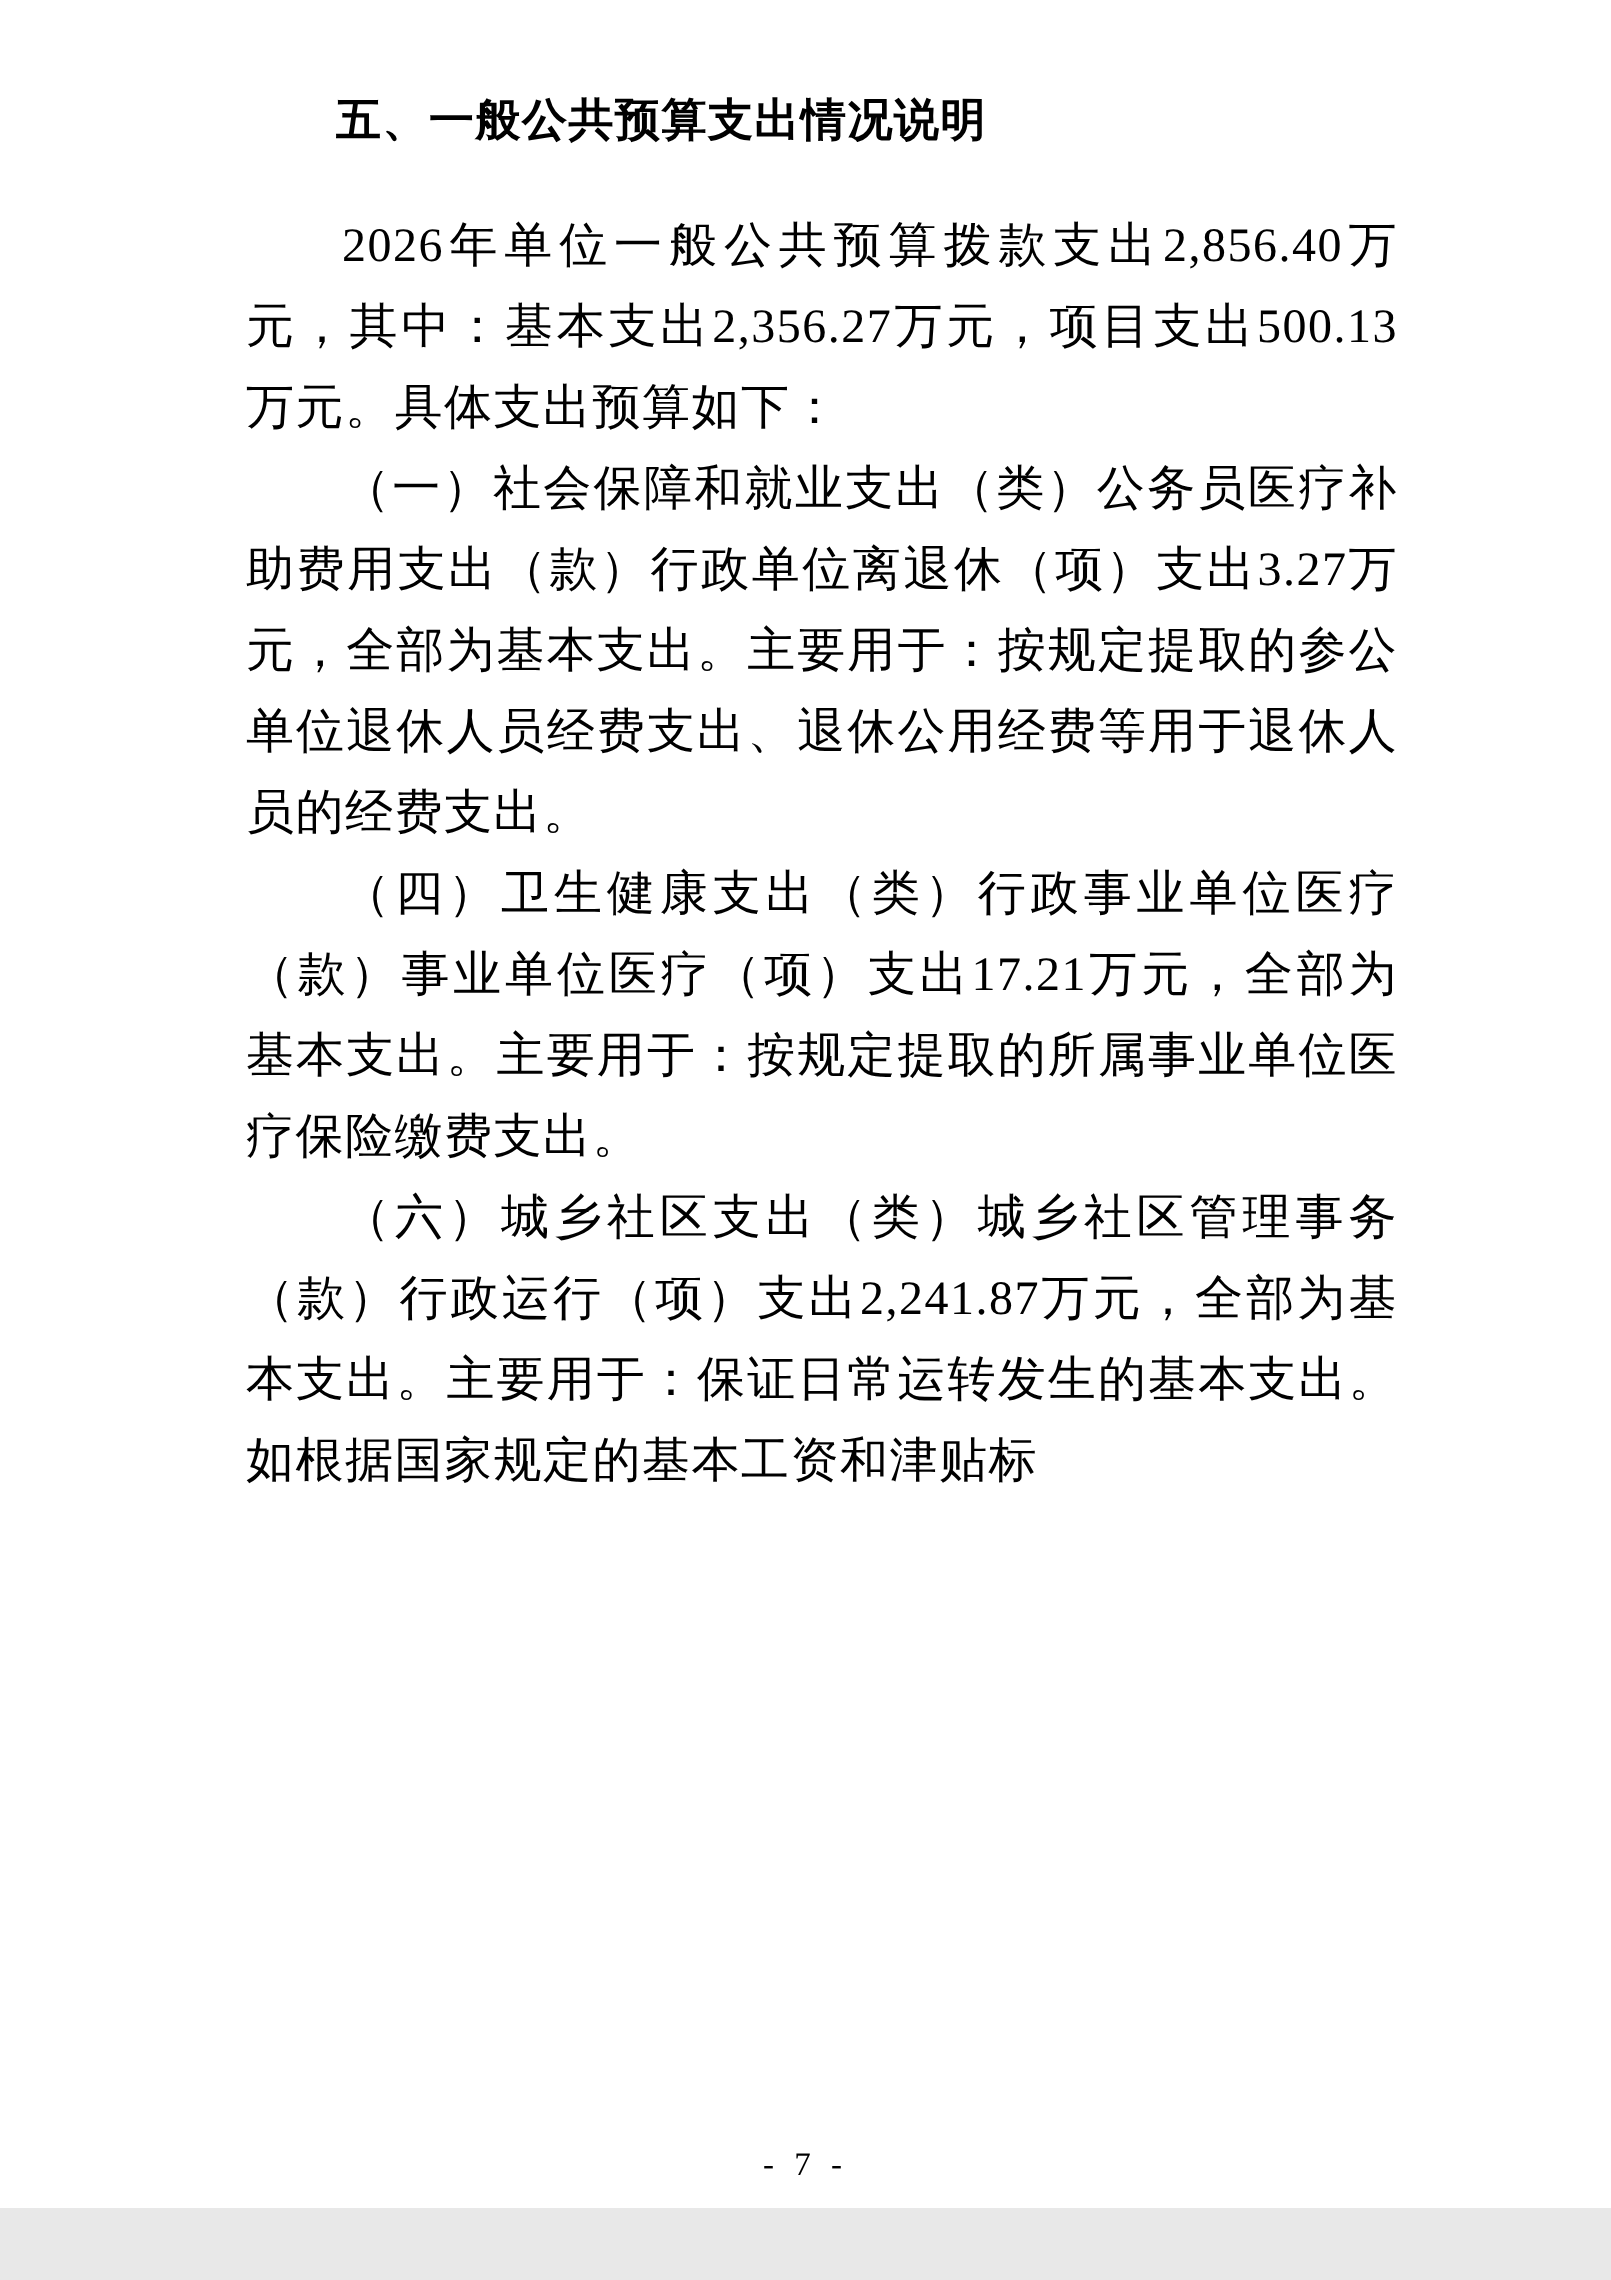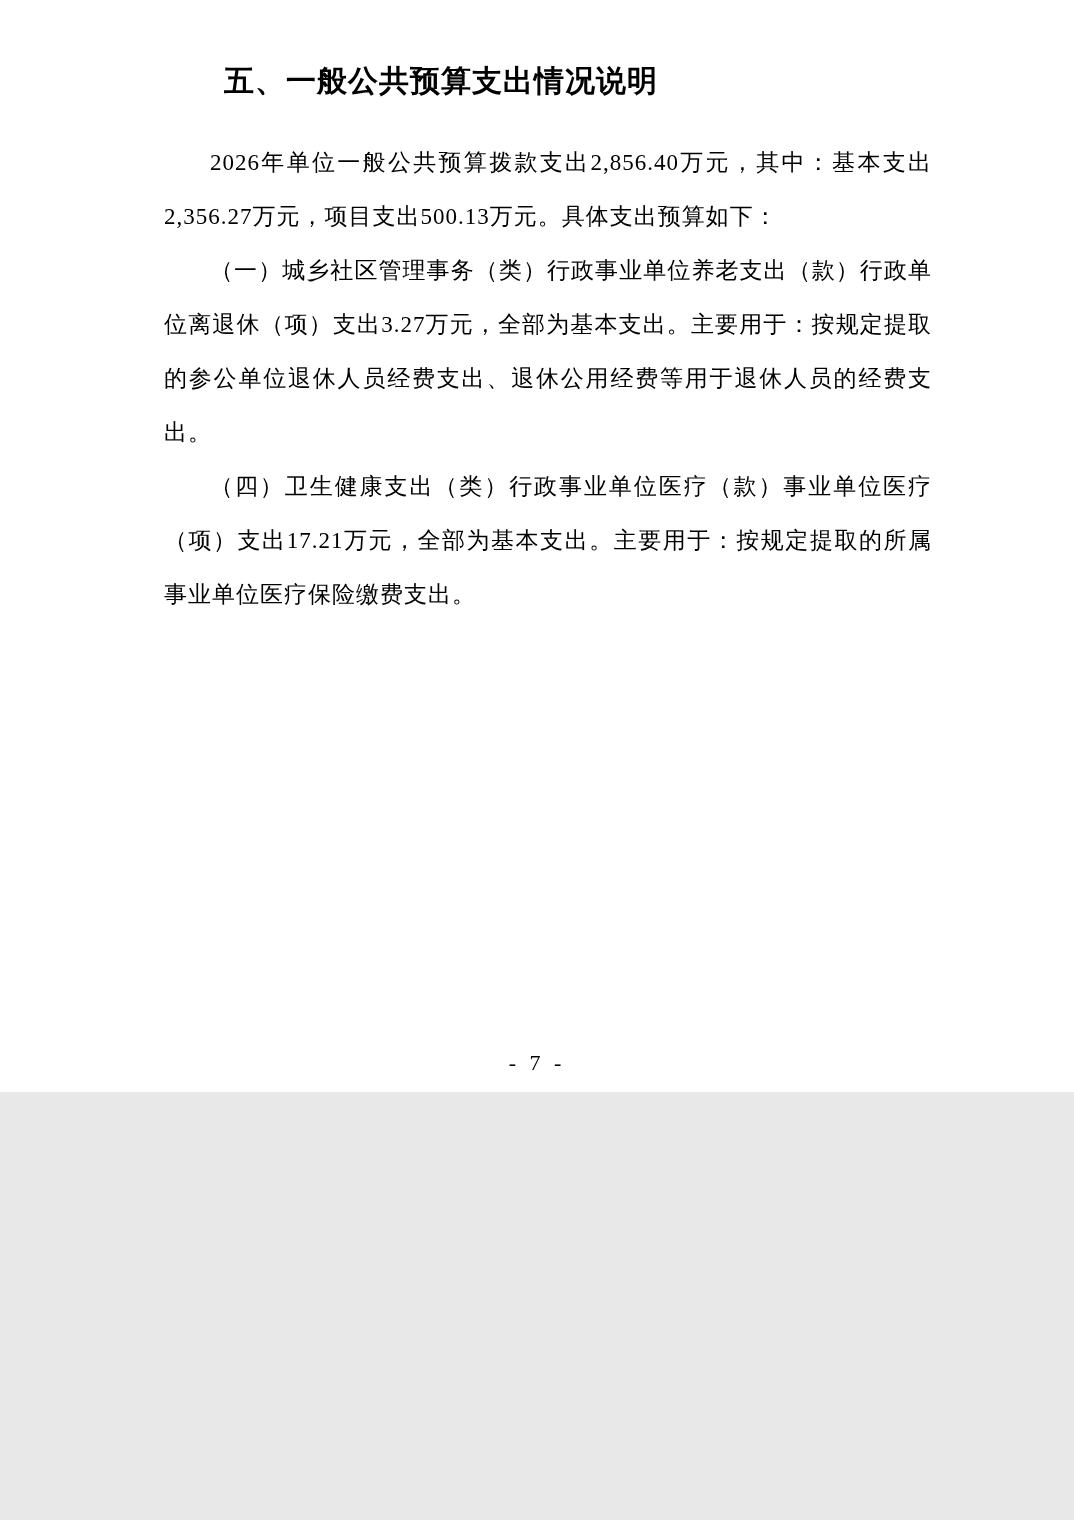--- a/index.html
+++ b/index.html
@@ -3,21 +3,21 @@
 <meta charset="utf-8">
 <style>
   html, body {
     margin: 0;
     padding: 0;
     background: #e8e8e8;
   }
   .page {
     position: relative;
     width: 1074px;
-    height: 1092px;
+    height: 1472px;
     background: #ffffff;
     margin: 0 auto;
     overflow: hidden;
     color: #000000;
   }
   .content {
     position: absolute;
     left: 164px;
     top: 60px;
     width: 768px;
@@ -27,21 +27,21 @@
     font-weight: bold;
     font-size: 30px;
     line-height: 42px;
     letter-spacing: 1px;
     text-indent: 2em;
     margin: 0 0 34px 0;
     white-space: nowrap;
   }
   .para {
     font-family: "Liberation Serif", "DejaVu Serif", serif;
-    font-size: 23px;
+    font-size: 32px;
     line-height: 54px;
     letter-spacing: 1px;
     text-indent: 2em;
     text-align: justify;
     text-justify: inter-character;
     margin: 0;
   }
   .page-footer {
     position: absolute;
     left: 0;
@@ -55,23 +55,24 @@
 </style>
 </head>
 <body>
 
 <div class="page">
   <div class="content">
     <h1 class="doc-title">五、一般公共预算支出情况说明</h1>
 
     <p class="para">2026年单位一般公共预算拨款支出2,856.40万元，其中：基本支出2,356.27万元，项目支出500.13万元。具体支出预算如下：</p>
 
-    <p class="para">（一）城乡社区管理事务（类）行政事业单位养老支出（款）行政单位离退休（项）支出3.27万元，全部为基本支出。主要用于：按规定提取的参公单位退休人员经费支出、退休公用经费等用于退休人员的经费支出。</p>
+    <p class="para">（一）社会保障和就业支出（类）公务员医疗补助费用支出（款）行政单位离退休（项）支出3.27万元，全部为基本支出。主要用于：按规定提取的参公单位退休人员经费支出、退休公用经费等用于退休人员的经费支出。</p>
 
 
 
     <p class="para">（四）卫生健康支出（类）行政事业单位医疗（款）事业单位医疗（项）支出17.21万元，全部为基本支出。主要用于：按规定提取的所属事业单位医疗保险缴费支出。</p>
 
 
+    <p class="para">（六）城乡社区支出（类）城乡社区管理事务（款）行政运行（项）支出2,241.87万元，全部为基本支出。主要用于：保证日常运转发生的基本支出。如根据国家规定的基本工资和津贴标</p>
   </div>
 
   <div class="page-footer">- 7 -</div>
 </div>
 
 </body></html>

